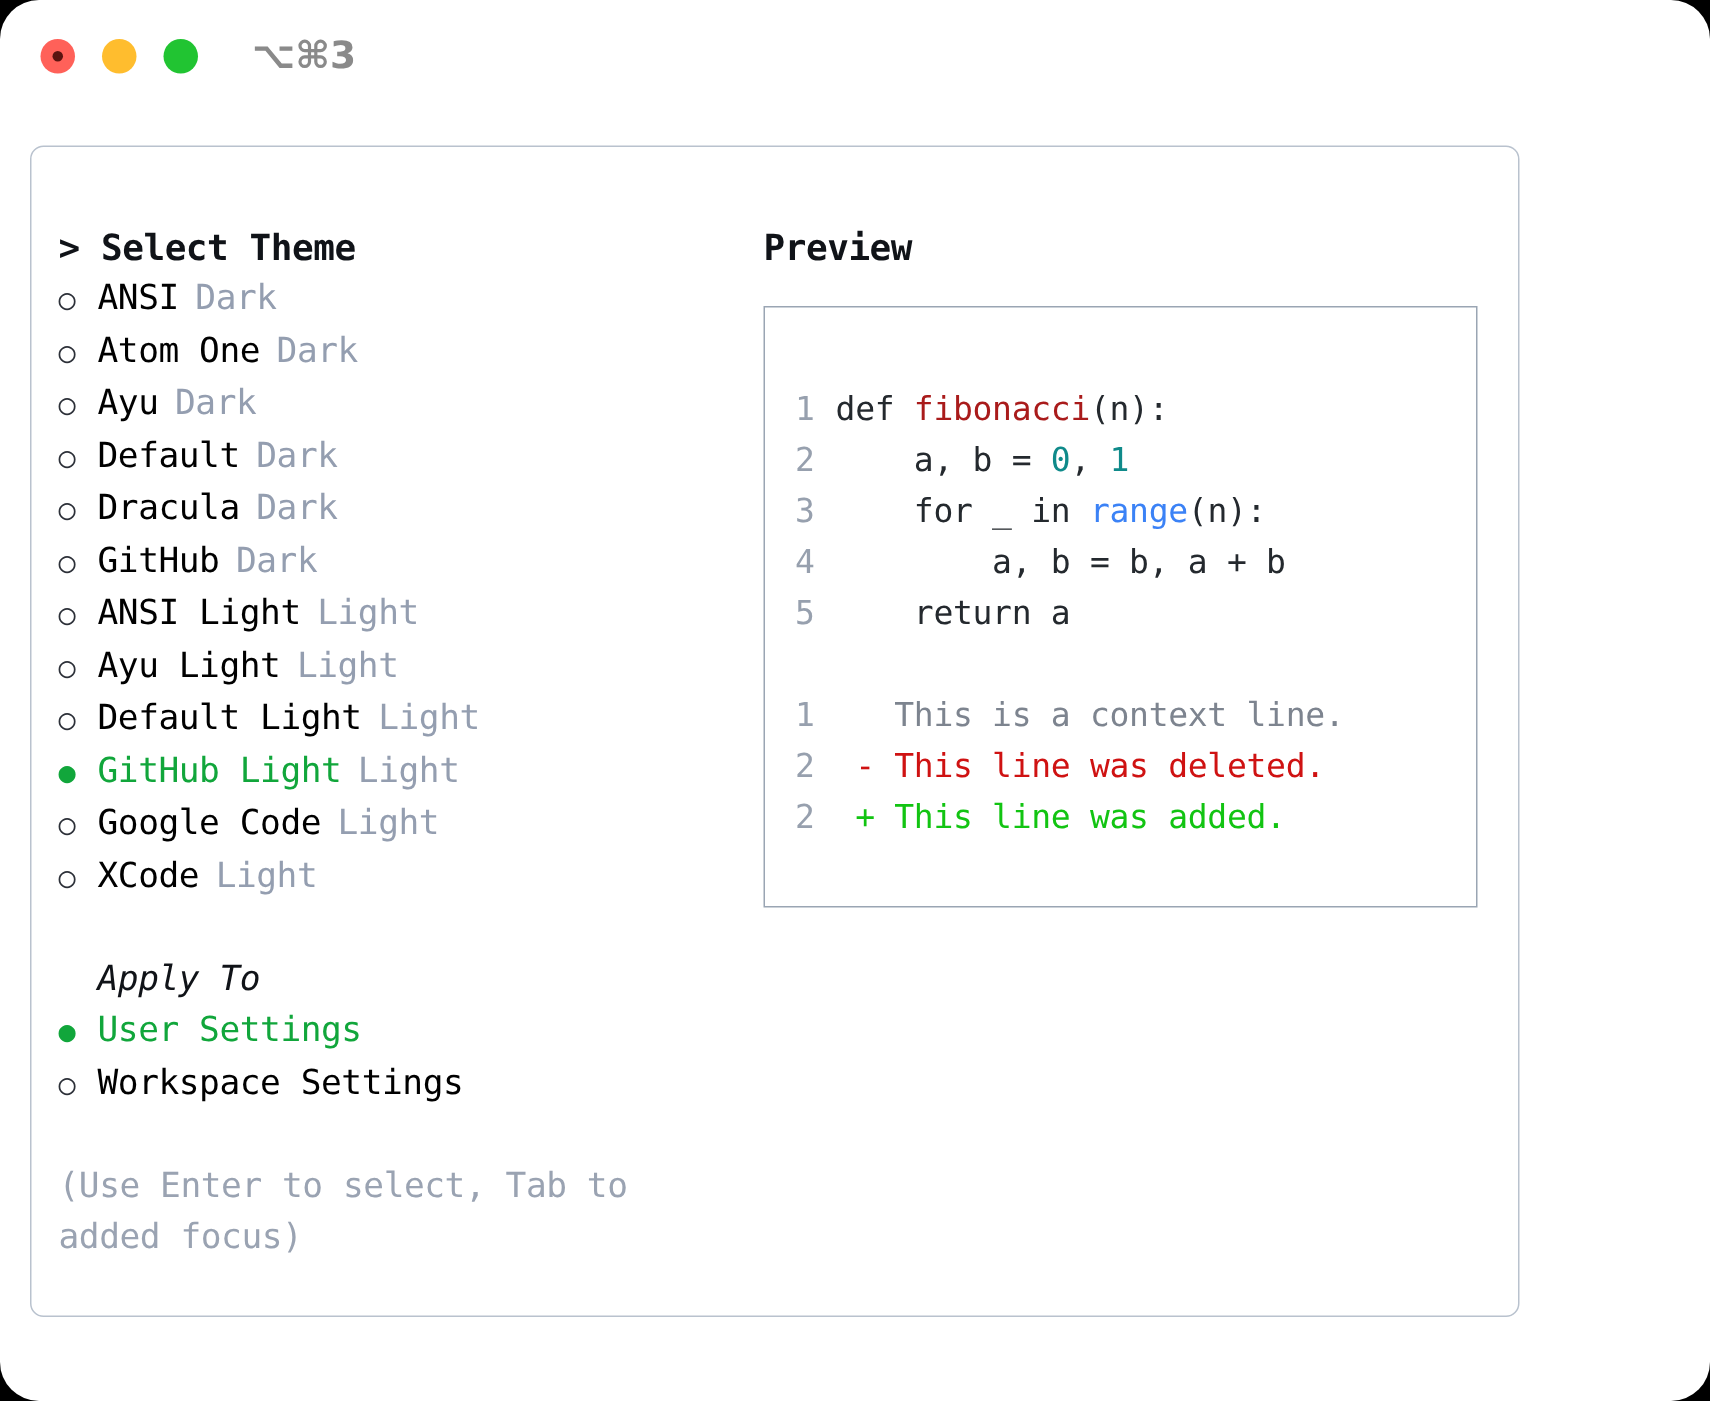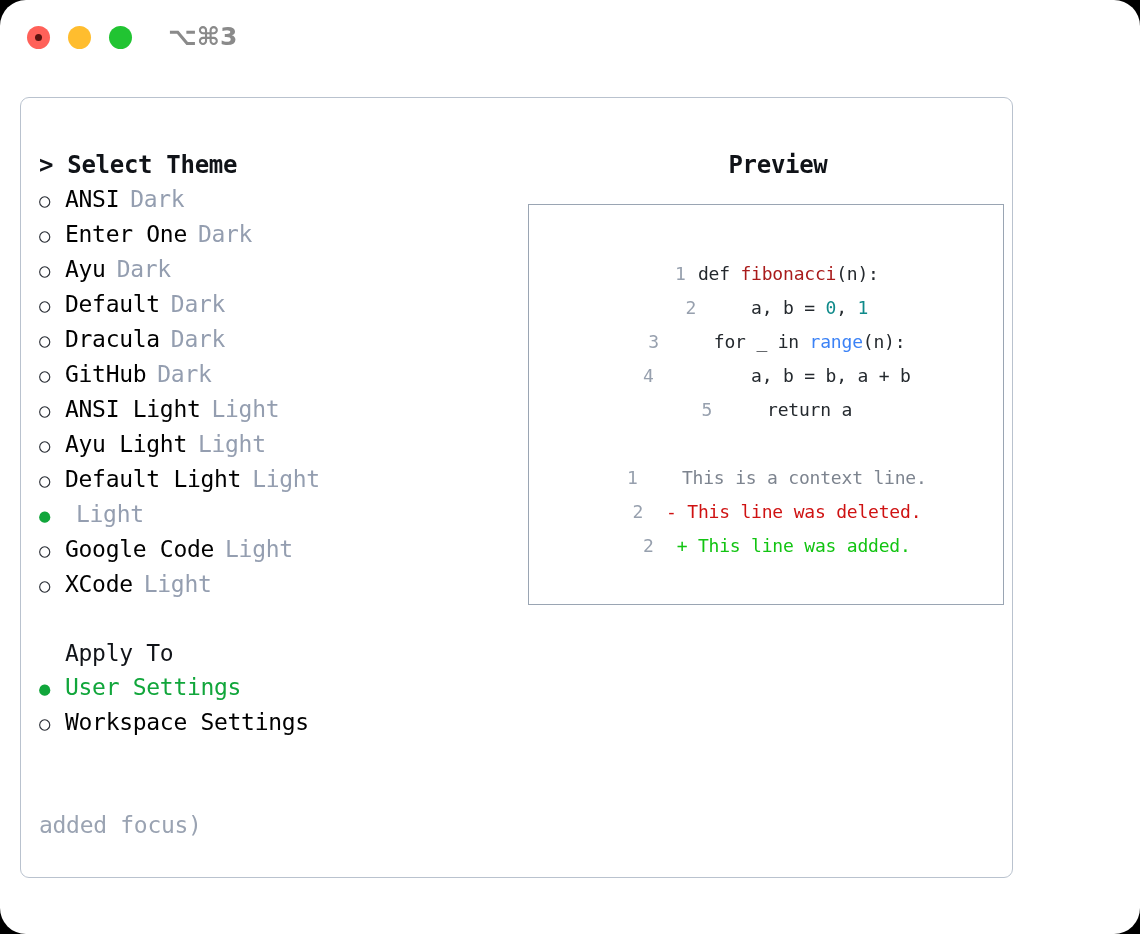--- a/index.html
+++ b/index.html
@@ -130,60 +130,60 @@
     padding-left: 11px;
   }
 
   .section-heading {
     font-size: 23px;
     color: #101318;
     line-height: 34px;
     padding-left: 26px;
     white-space: pre;
     letter-spacing: -0.3px;
+    font-style: italic;
   }
 
   .spacer-lg { height: 34px; }
 
   .hint {
     color: #9aa3b2;
     font-size: 23px;
     line-height: 34px;
     width: 400px;
     letter-spacing: -0.3px;
   }
 
   
   .right-col {
     position: absolute;
-    left: 507px;
+    left: 488px;
     top: 50px;
     width: 500px;
-    text-align: center;
   }
   .preview-title {
     font-size: 24px;
     font-weight: 700;
     color: #101318;
     line-height: 34px;
     letter-spacing: -0.3px;
   }
 
   .preview-box {
     margin-top: 22px;
     width: 476px;
     height: 401px;
     border: 1.6px solid #9aa5b3;
     box-sizing: border-box;
     background: #ffffff;
     padding: 52px 0 0 20px;
   }
 
   .code-line {
-    font-size: 18px;
+    font-size: 22px;
     line-height: 34px;
     white-space: pre;
     color: #24292e;
     letter-spacing: -0.2px;
   }
   .lineno {
     color: #97a0ae;
     display: inline-block;
     width: 14px;
   }
@@ -211,44 +211,44 @@
   </div>
 
   <div class="panel">
     <div class="columns">
 
       <div class="left-col">
         <div class="list-heading"><span class="heading-caret">&gt; </span><span>Select Theme</span></div>
 
         <div id="theme-rows">
             <div class="theme-row"><span class="marker">○</span><span class="theme-name">ANSI</span><span class="theme-tag">Dark</span></div>
-            <div class="theme-row"><span class="marker">○</span><span class="theme-name">Enter One</span><span class="theme-tag">Dark</span></div>
+            <div class="theme-row"><span class="marker">○</span><span class="theme-name">Atom One</span><span class="theme-tag">Dark</span></div>
             <div class="theme-row"><span class="marker">○</span><span class="theme-name">Ayu</span><span class="theme-tag">Dark</span></div>
             <div class="theme-row"><span class="marker">○</span><span class="theme-name">Default</span><span class="theme-tag">Dark</span></div>
             <div class="theme-row"><span class="marker">○</span><span class="theme-name">Dracula</span><span class="theme-tag">Dark</span></div>
             <div class="theme-row"><span class="marker">○</span><span class="theme-name">GitHub</span><span class="theme-tag">Dark</span></div>
             <div class="theme-row"><span class="marker">○</span><span class="theme-name">ANSI Light</span><span class="theme-tag">Light</span></div>
             <div class="theme-row"><span class="marker">○</span><span class="theme-name">Ayu Light</span><span class="theme-tag">Light</span></div>
             <div class="theme-row"><span class="marker">○</span><span class="theme-name">Default Light</span><span class="theme-tag">Light</span></div>
-            <div class="theme-row selected"><span class="marker sel">●</span><span class="theme-tag">Light</span></div>
+            <div class="theme-row selected"><span class="marker sel">●</span><span class="theme-name">GitHub Light</span><span class="theme-tag">Light</span></div>
             <div class="theme-row"><span class="marker">○</span><span class="theme-name">Google Code</span><span class="theme-tag">Light</span></div>
             <div class="theme-row"><span class="marker">○</span><span class="theme-name">XCode</span><span class="theme-tag">Light</span></div>
           </div>
 
         <div class="spacer-lg"></div>
 
         <div class="section-heading">Apply To</div>
         <div id="apply-rows">
             <div class="theme-row selected"><span class="marker sel">●</span><span class="theme-name">User Settings</span></div>
             <div class="theme-row"><span class="marker">○</span><span class="theme-name">Workspace Settings</span></div>
           </div>
 
         <div class="spacer-lg"></div>
 
-        <div class="hint"><br><span>added focus)</span></div>
+        <div class="hint"><span>(Use Enter to select, Tab to</span><br><span>added focus)</span></div>
       </div>
 
       <div class="right-col">
         <div class="preview-title">Preview</div>
         <div class="preview-box">
           <div id="code-lines">
               <div class="code-line"><span class="lineno">1</span> <span>def </span><span class="tok-fn">fibonacci</span><span>(n):</span></div>
               <div class="code-line"><span class="lineno">2</span> <span>    a, b = </span><span class="tok-num">0</span><span>, </span><span class="tok-num">1</span></div>
               <div class="code-line"><span class="lineno">3</span> <span>    for _ in </span><span class="tok-call">range</span><span>(n):</span></div>
               <div class="code-line"><span class="lineno">4</span> <span>        a, b = b, a + b</span></div>

